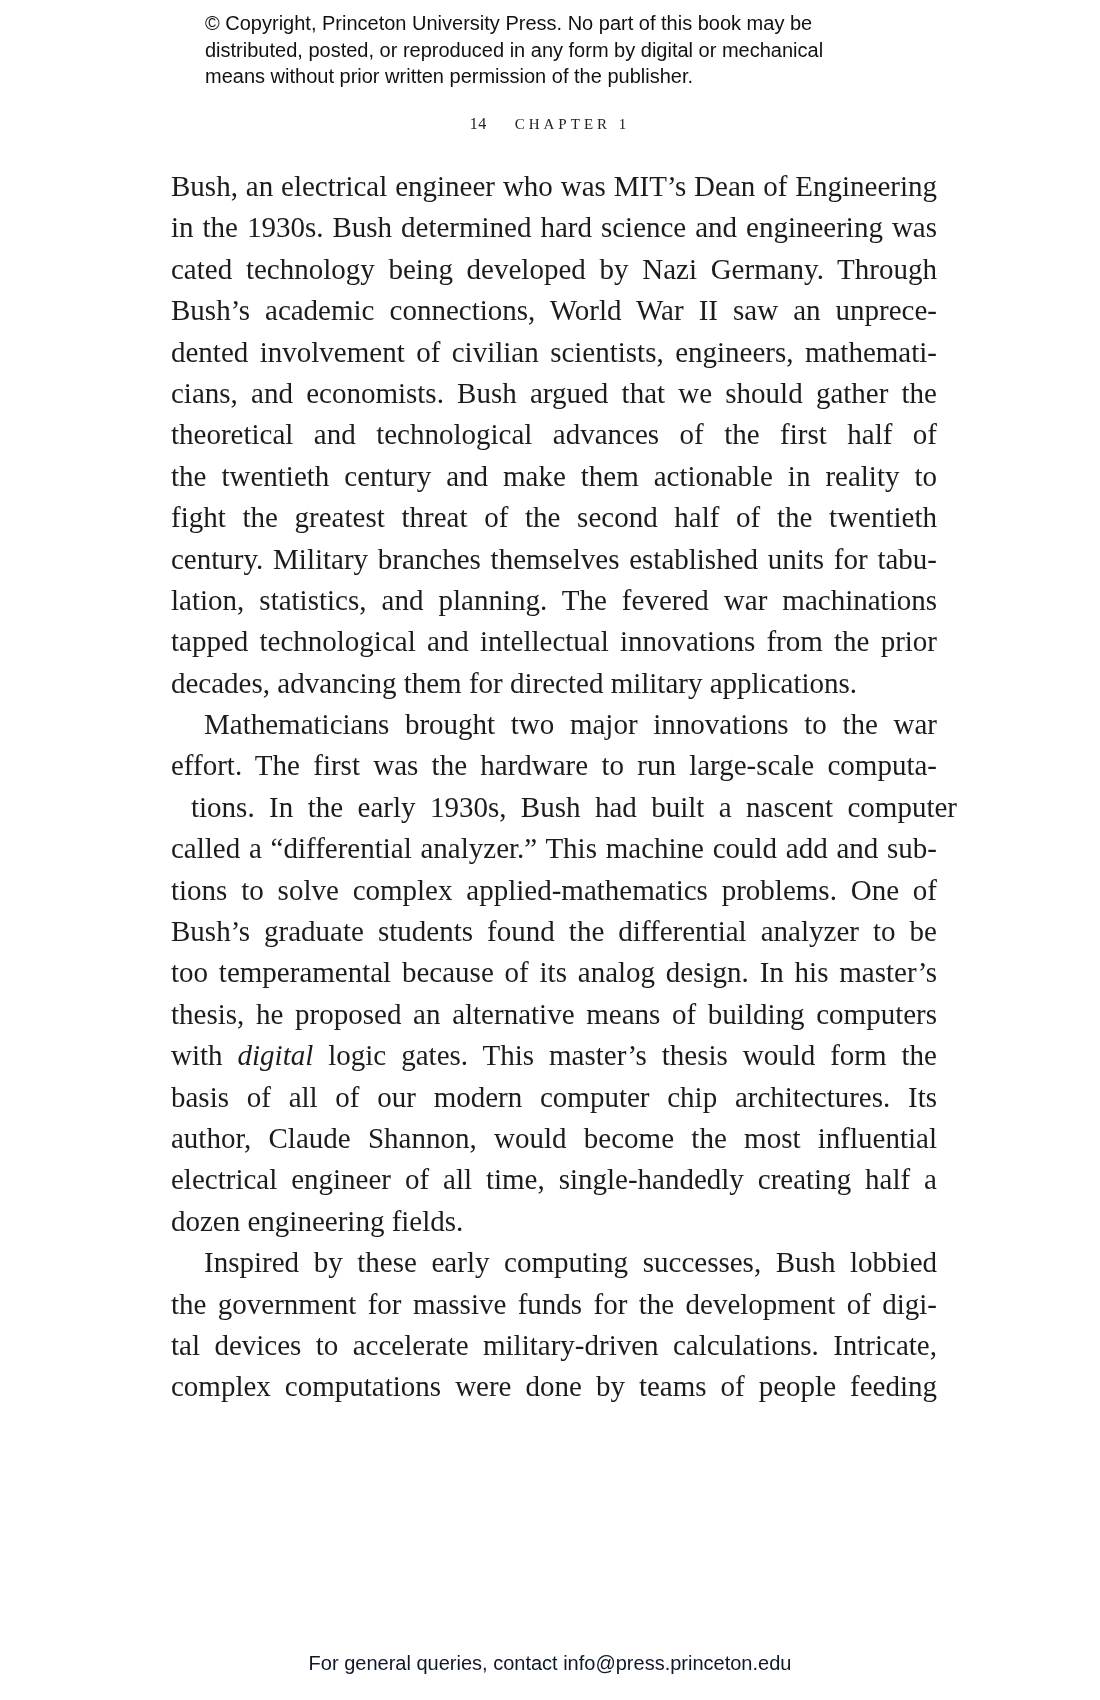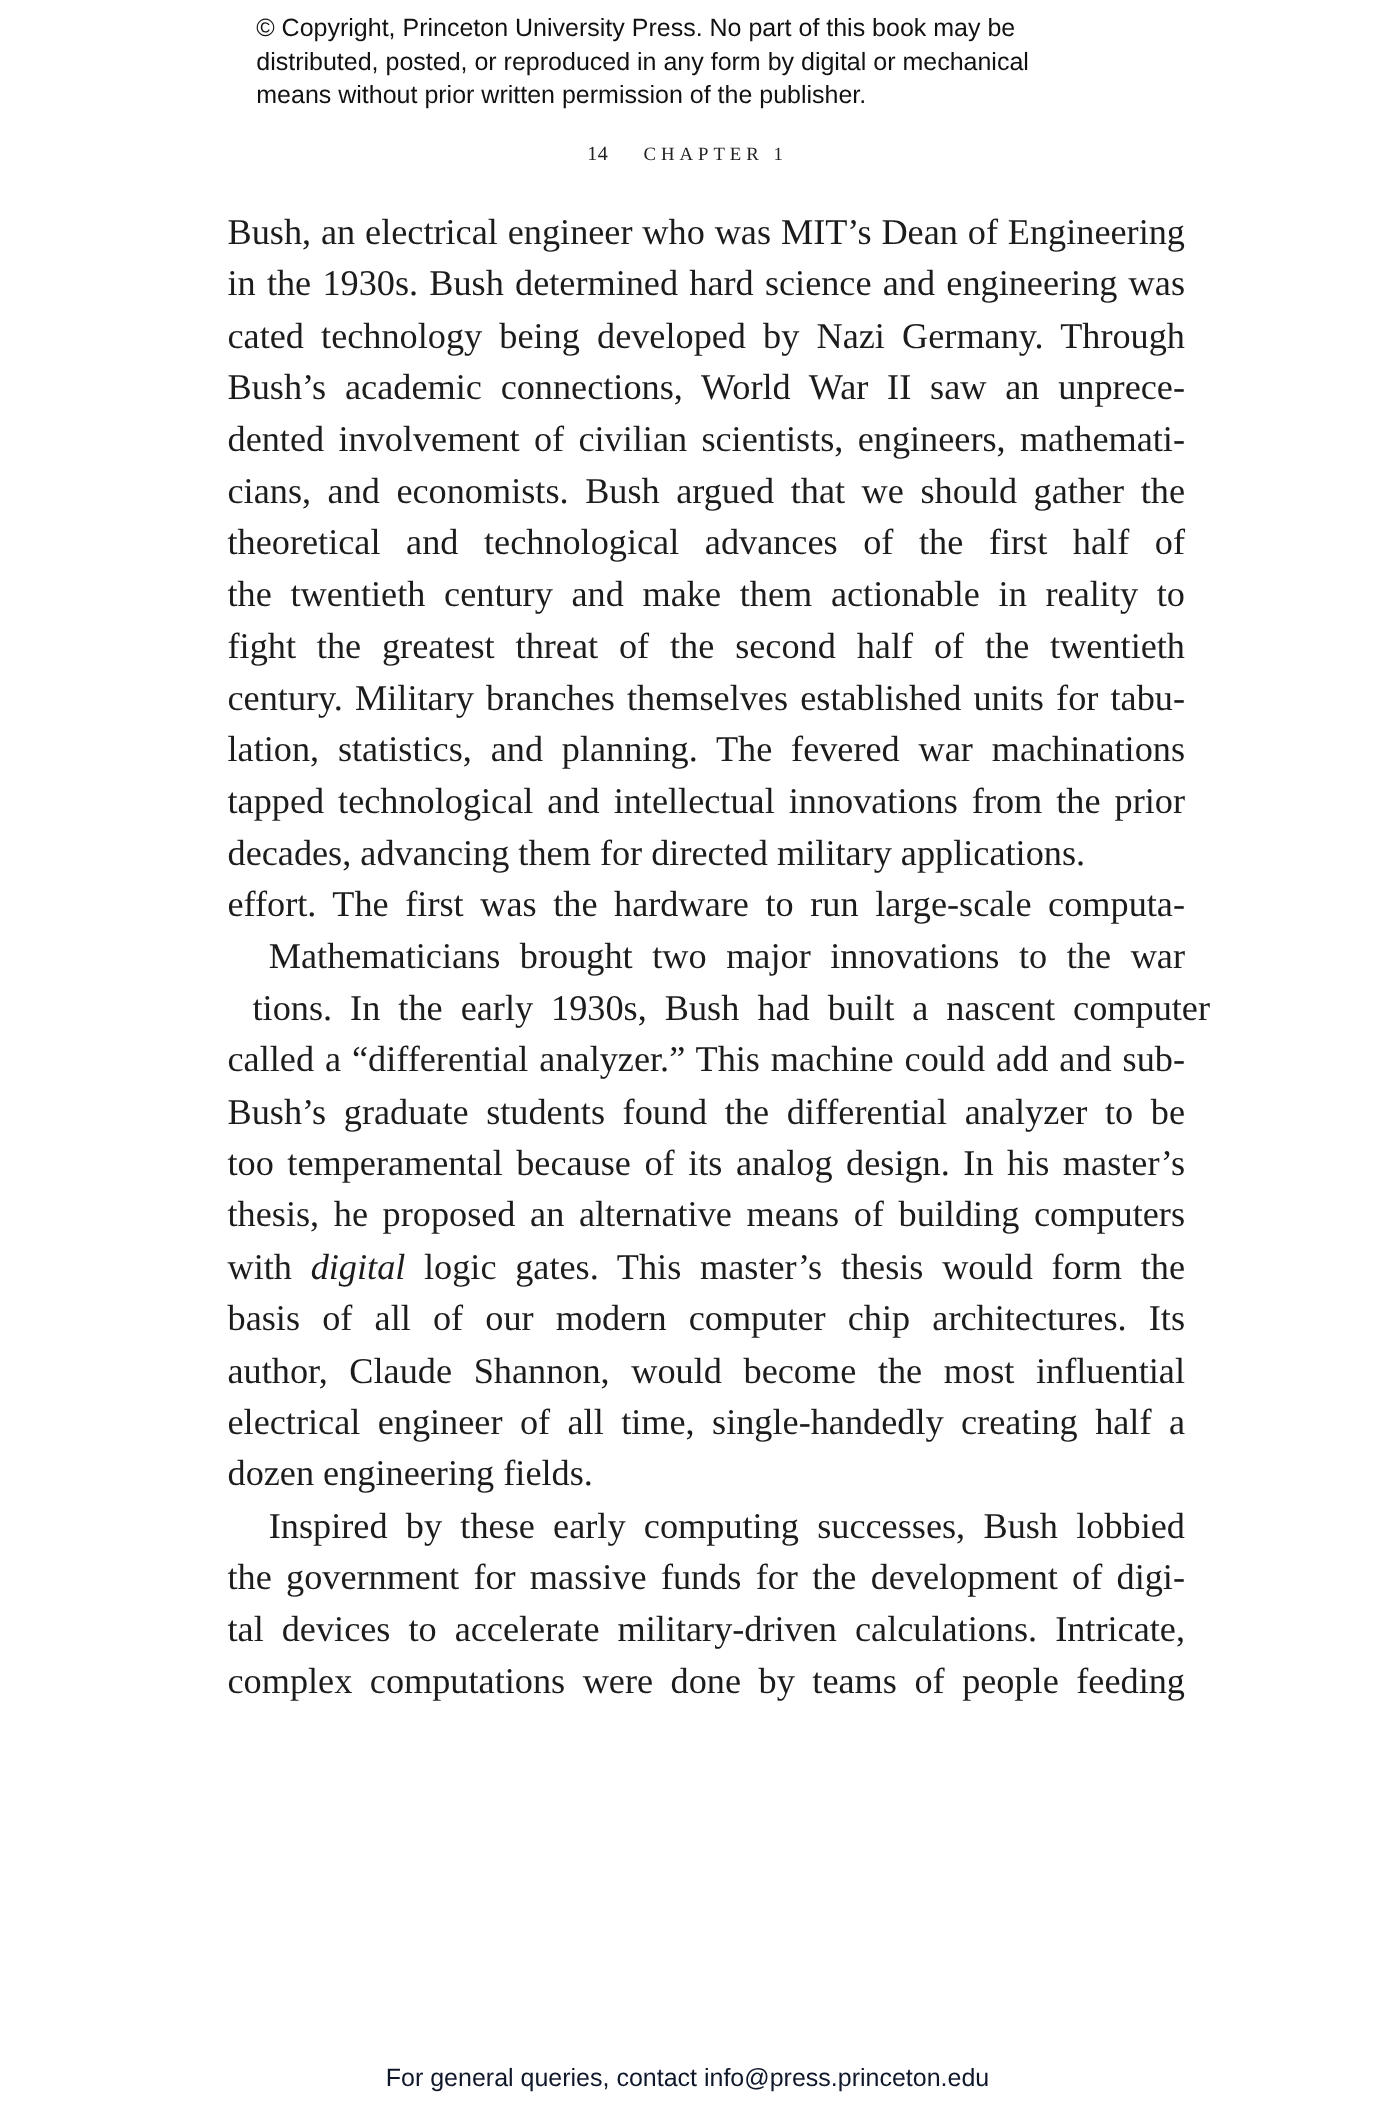--- a/index.html
+++ b/index.html
@@ -44,21 +44,21 @@
       margin-right: 24px;
       letter-spacing: 0.5px;
     }
     .running-head .chapter {
       display: inline-block;
       letter-spacing: 4px;
       font-size: 15px;
     }
     .body-text {
       position: absolute;
-      left: 182px;
+      left: 171px;
       top: 166px;
       width: 766px;
       font-family: "Liberation Serif", serif;
       font-size: 29px;
       line-height: 41.4px;
       color: #1c1c1c;
     }
     .line {
       display: block;
       height: 41.4px;
@@ -150,31 +150,34 @@
       </span>
     <span class="line">
         <span class="line-inner" style="white-space: normal; display: block; width: 100%;">tapped technological and intellectual innovations from the prior</span>
       </span>
     <span class="line last">
         <span class="line-inner" style="white-space: normal; display: block; width: 100%;">decades, advancing them for directed military applications.</span>
       </span>
   </div>
 
   <div>
-    <span class="line">
-        <span class="line-inner" style="white-space: normal; display: block; width: 100%;">effort. The first was the hardware to run large-scale computa-</span>
-      </span>
     <span class="line indent">
         <span class="line-inner" style="white-space: normal; display: block; width: 100%;">Mathematicians brought two major innovations to the war</span>
       </span>
     <span class="line">
+        <span class="line-inner" style="white-space: normal; display: block; width: 100%;">effort. The first was the hardware to run large-scale computa-</span>
+      </span>
+    <span class="line">
         <span class="line-inner" style="white-space: normal; display: block; width: 100%; margin-left: 20px;">tions. In the early 1930s, Bush had built a nascent computer</span>
       </span>
     <span class="line">
         <span class="line-inner" style="white-space: normal; display: block; width: 100%;">called a “differential analyzer.” This machine could add and sub-</span>
+      </span>
+    <span class="line">
+        <span class="line-inner" style="white-space: normal; display: block; width: 100%;">tions to solve complex applied-mathematics problems. One of</span>
       </span>
     <span class="line">
         <span class="line-inner" style="white-space: normal; display: block; width: 100%;">Bush’s graduate students found the differential analyzer to be</span>
       </span>
     <span class="line">
         <span class="line-inner" style="white-space: normal; display: block; width: 100%;">too temperamental because of its analog design. In his master’s</span>
       </span>
     <span class="line">
         <span class="line-inner" style="white-space: normal; display: block; width: 100%;">thesis, he proposed an alternative means of building computers</span>
       </span>

